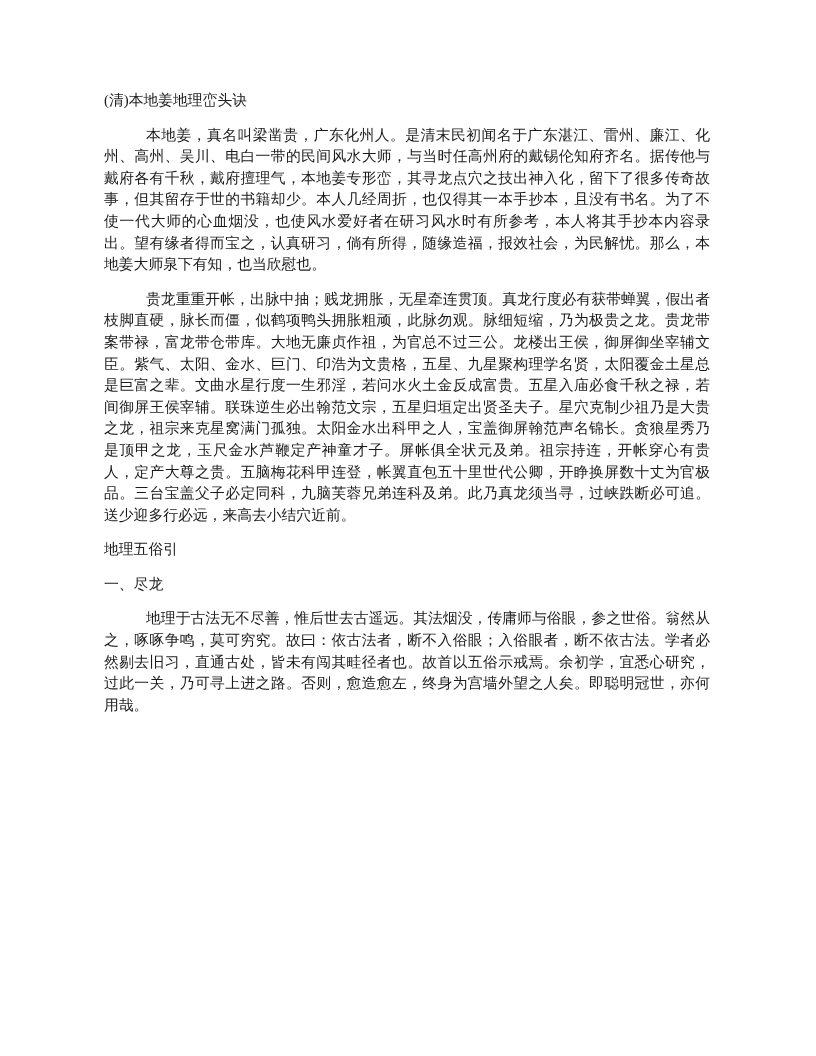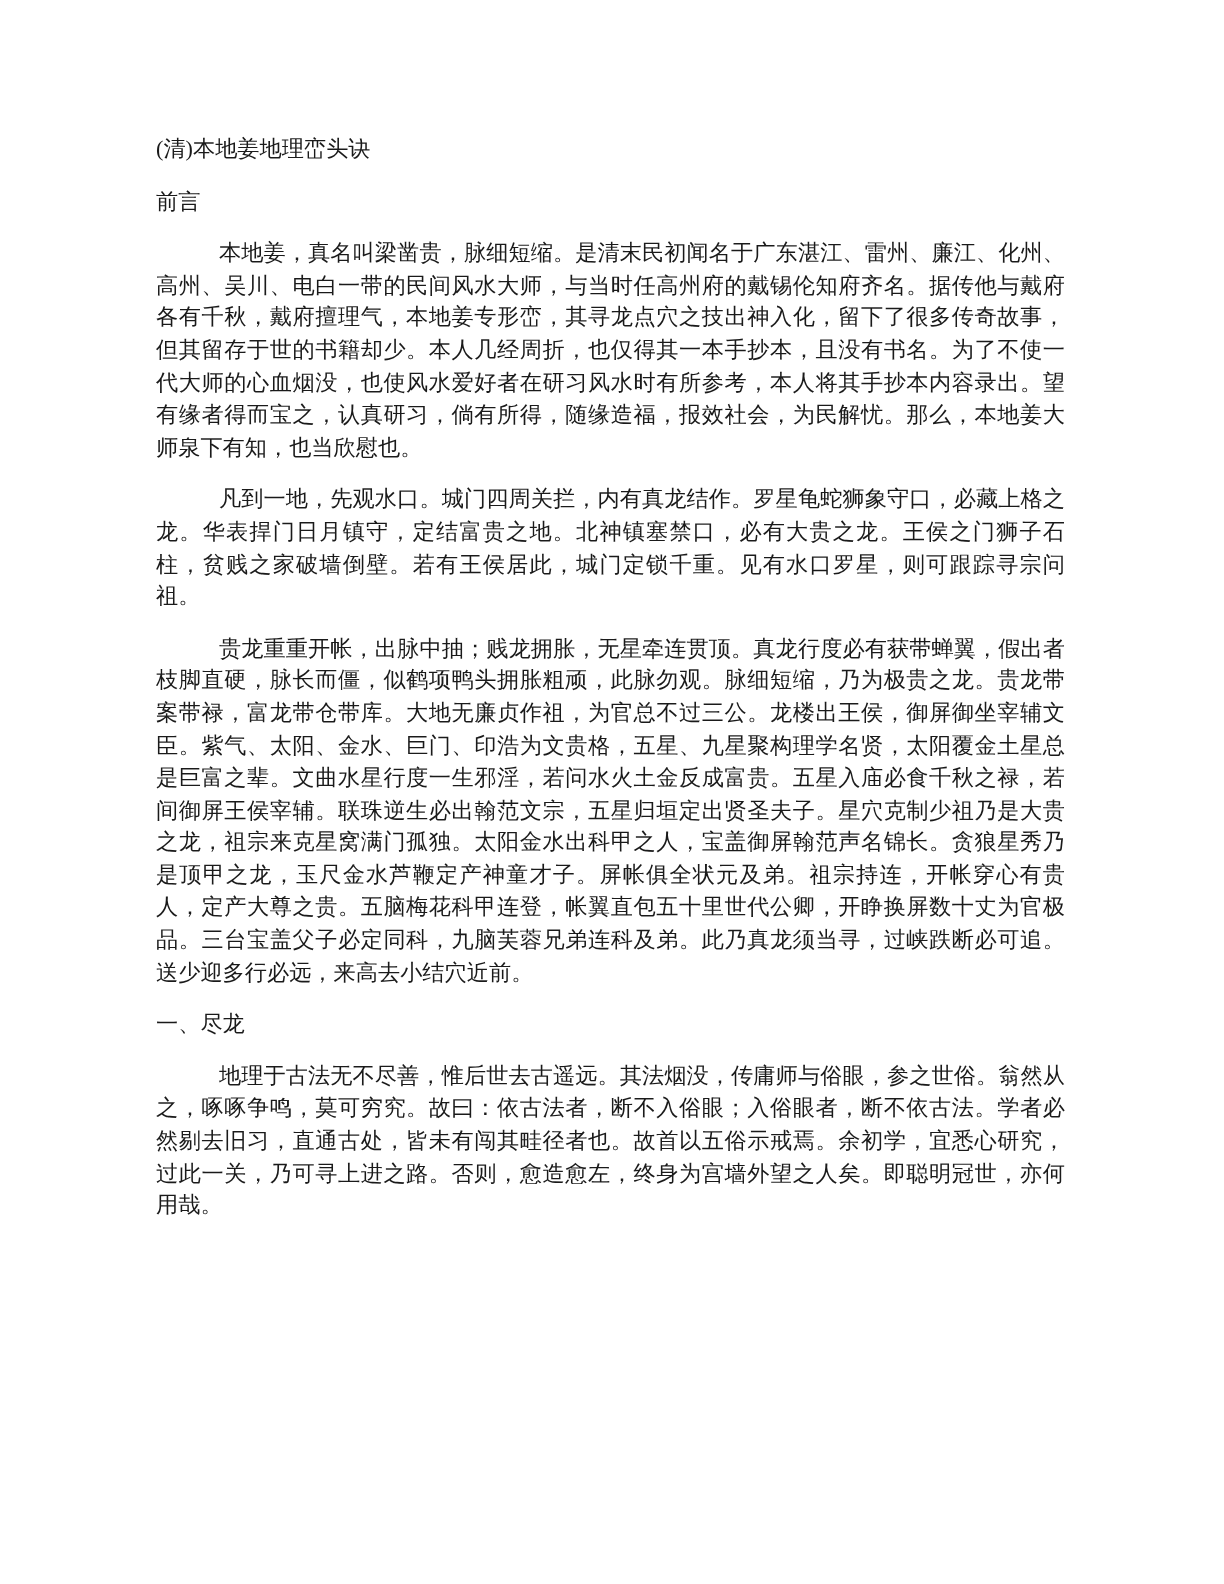--- a/index.html
+++ b/index.html
@@ -36,28 +36,27 @@
     text-indent: 42px;
   }
 </style>
 </head>
 <body>
 
 <div class="page">
 
   <p class="block heading">(清)本地姜地理峦头诀</p>
 
-  <p class="block heading">前言</p>
 
-  <p class="block para">本地姜，真名叫梁凿贵，脉细短缩。是清末民初闻名于广东湛江、雷州、廉江、化州、高州、吴川、电白一带的民间风水大师，与当时任高州府的戴锡伦知府齐名。据传他与戴府各有千秋，戴府擅理气，本地姜专形峦，其寻龙点穴之技出神入化，留下了很多传奇故事，但其留存于世的书籍却少。本人几经周折，也仅得其一本手抄本，且没有书名。为了不使一代大师的心血烟没，也使风水爱好者在研习风水时有所参考，本人将其手抄本内容录出。望有缘者得而宝之，认真研习，倘有所得，随缘造福，报效社会，为民解忧。那么，本地姜大师泉下有知，也当欣慰也。</p>
+  <p class="block para">本地姜，真名叫梁凿贵，广东化州人。是清末民初闻名于广东湛江、雷州、廉江、化州、高州、吴川、电白一带的民间风水大师，与当时任高州府的戴锡伦知府齐名。据传他与戴府各有千秋，戴府擅理气，本地姜专形峦，其寻龙点穴之技出神入化，留下了很多传奇故事，但其留存于世的书籍却少。本人几经周折，也仅得其一本手抄本，且没有书名。为了不使一代大师的心血烟没，也使风水爱好者在研习风水时有所参考，本人将其手抄本内容录出。望有缘者得而宝之，认真研习，倘有所得，随缘造福，报效社会，为民解忧。那么，本地姜大师泉下有知，也当欣慰也。</p>
 
 
-  <p class="block para">凡到一地，先观水口。城门四周关拦，内有真龙结作。罗星龟蛇狮象守口，必藏上格之龙。华表捍门日月镇守，定结富贵之地。北神镇塞禁口，必有大贵之龙。王侯之门狮子石柱，贫贱之家破墙倒壁。若有王侯居此，城门定锁千重。见有水口罗星，则可跟踪寻宗问祖。</p>
 
   <p class="block para">贵龙重重开帐，出脉中抽；贱龙拥胀，无星牵连贯顶。真龙行度必有获带蝉翼，假出者枝脚直硬，脉长而僵，似鹤项鸭头拥胀粗顽，此脉勿观。脉细短缩，乃为极贵之龙。贵龙带案带禄，富龙带仓带库。大地无廉贞作祖，为官总不过三公。龙楼出王侯，御屏御坐宰辅文臣。紫气、太阳、金水、巨门、印浩为文贵格，五星、九星聚构理学名贤，太阳覆金土星总是巨富之辈。文曲水星行度一生邪淫，若问水火土金反成富贵。五星入庙必食千秋之禄，若间御屏王侯宰辅。联珠逆生必出翰范文宗，五星归垣定出贤圣夫子。星穴克制少祖乃是大贵之龙，祖宗来克星窝满门孤独。太阳金水出科甲之人，宝盖御屏翰范声名锦长。贪狼星秀乃是顶甲之龙，玉尺金水芦鞭定产神童才子。屏帐俱全状元及弟。祖宗持连，开帐穿心有贵人，定产大尊之贵。五脑梅花科甲连登，帐翼直包五十里世代公卿，开睁换屏数十丈为官极品。三台宝盖父子必定同科，九脑芙蓉兄弟连科及弟。此乃真龙须当寻，过峡跌断必可追。送少迎多行必远，来高去小结穴近前。</p>
 
 
+  <p class="block heading">地理五俗引</p>
 
   <p class="block heading">一、尽龙</p>
 
   <p class="block para">地理于古法无不尽善，惟后世去古遥远。其法烟没，传庸师与俗眼，参之世俗。翁然从之，啄啄争鸣，莫可穷究。故曰：依古法者，断不入俗眼；入俗眼者，断不依古法。学者必然剔去旧习，直通古处，皆未有闯其畦径者也。故首以五俗示戒焉。余初学，宜悉心研究，过此一关，乃可寻上进之路。否则，愈造愈左，终身为宫墙外望之人矣。即聪明冠世，亦何用哉。</p>
 
 </div>
 
 </body></html>

